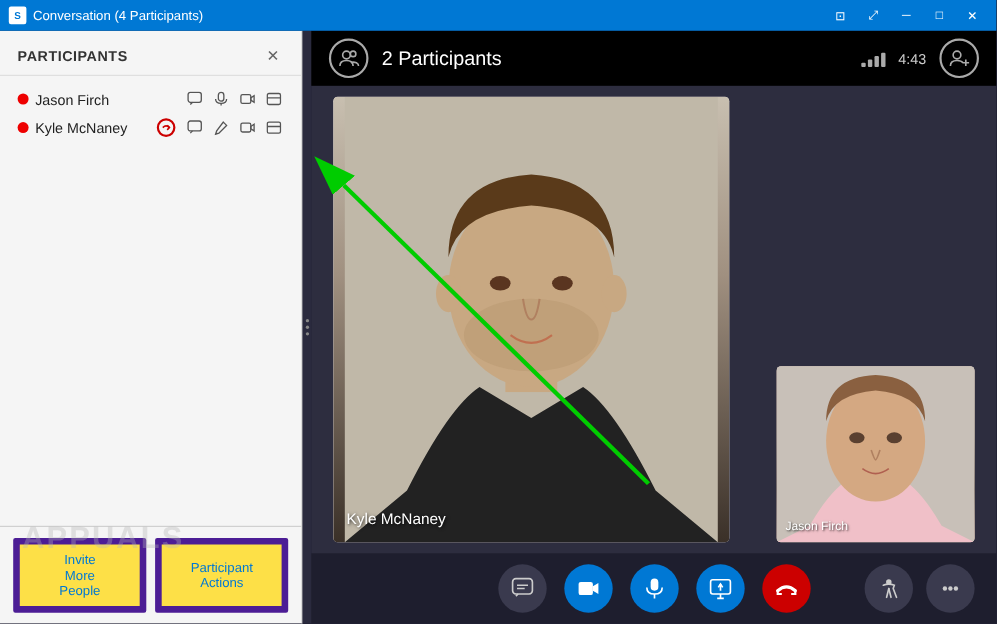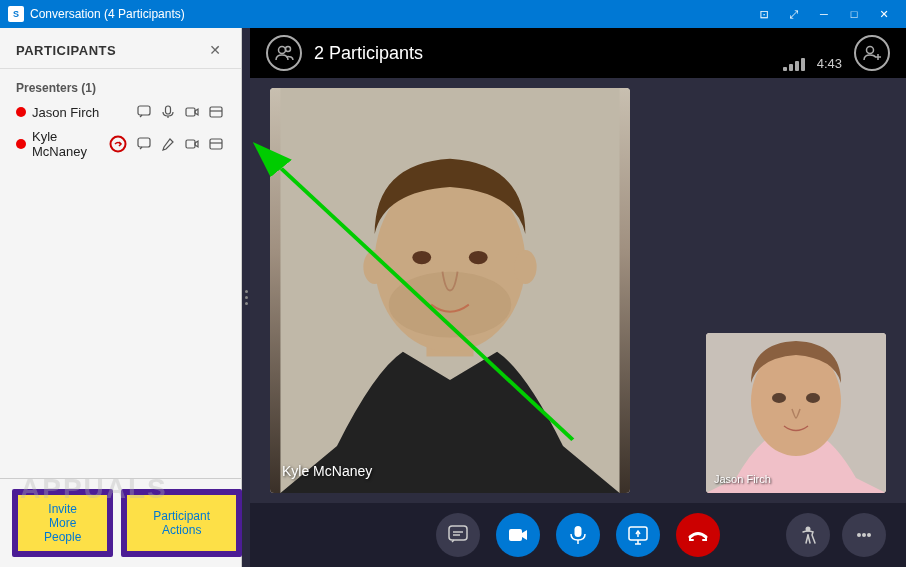--- a/index.html
+++ b/index.html
@@ -63,21 +63,21 @@
 
     
     .main-content {
       display: flex;
       flex: 1;
       overflow: hidden;
     }
 
     
     .left-panel {
-      width: 242px;
+      width: 275px;
       background: #f5f5f5;
       display: flex;
       flex-direction: column;
       border-right: 1px solid #ccc;
       flex-shrink: 0;
     }
     .panel-header {
       display: flex;
       align-items: center;
       justify-content: space-between;
@@ -212,21 +212,21 @@
       font-size: 16px;
     }
     .participants-count {
       color: white;
       font-size: 18px;
       font-weight: 300;
     }
     .video-top-right {
       margin-left: auto;
       display: flex;
-      align-items: flex-end;
+      align-items: center;
       gap: 12px;
     }
     .signal-bars {
       display: flex;
       align-items: flex-end;
       gap: 2px;
       height: 16px;
     }
     .signal-bar {
       width: 4px;
@@ -406,21 +406,20 @@
 <div class="main-content">
 
   <div class="left-panel">
     <div class="panel-header">
       <span class="panel-title">PARTICIPANTS</span>
       <span class="panel-close-btn">✕</span>
     </div>
 
     <div class="panel-body">
 
-      <div class="section-label">Presenters (1)</div>
       <div class="participant-row">
         <div class="participant-dot dot-red"></div>
         <span class="participant-name">Jason Firch</span>
         <div class="participant-icons">
           <div class="p-icon">
             <svg width="14" height="14" viewBox="0 0 14 14">
                 <rect x="1" y="1" width="12" height="9" rx="2" fill="none" stroke="#555" stroke-width="1.2"></rect>
                 <path d="M3 12 L5 10" stroke="#555" stroke-width="1.2"></path>
               </svg>
           </div>

